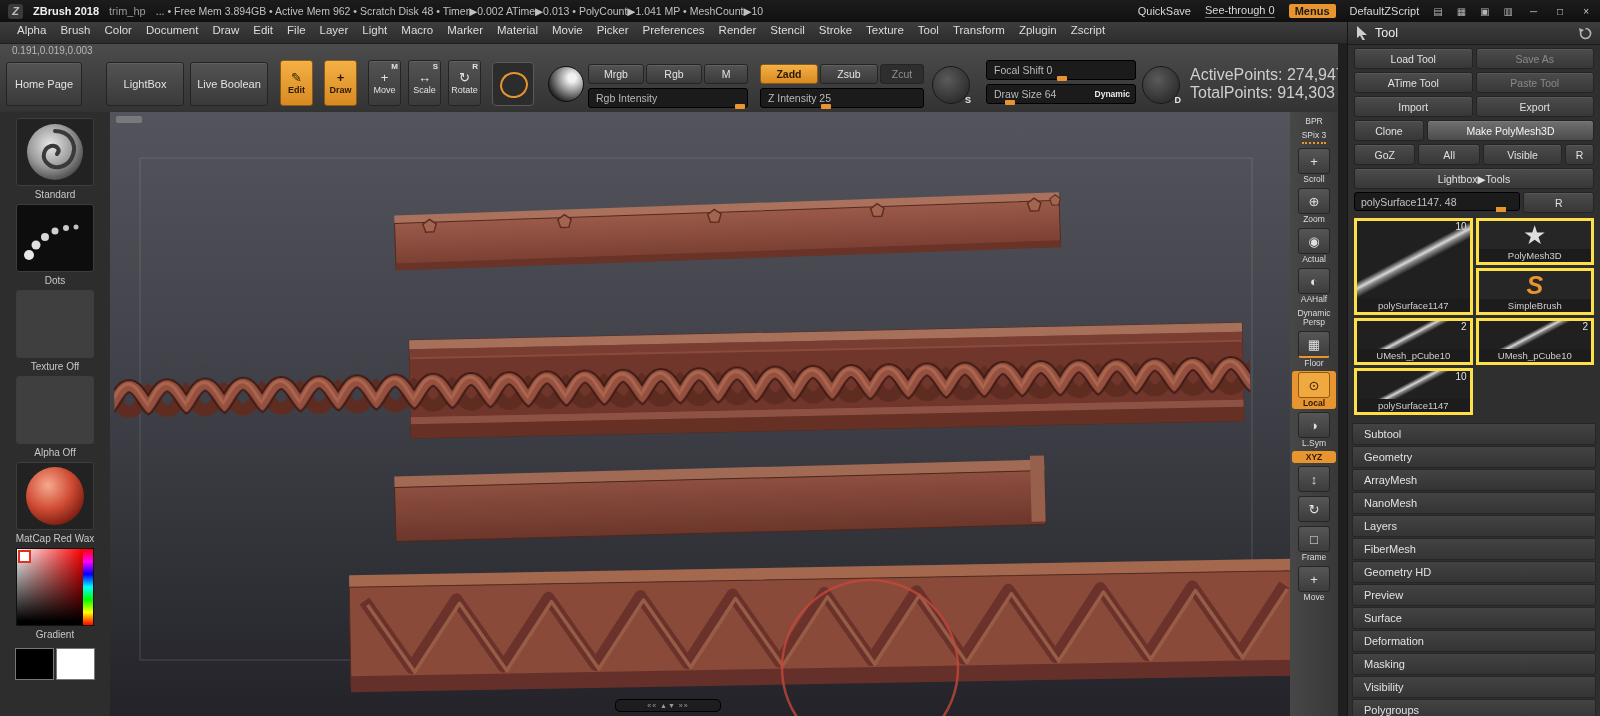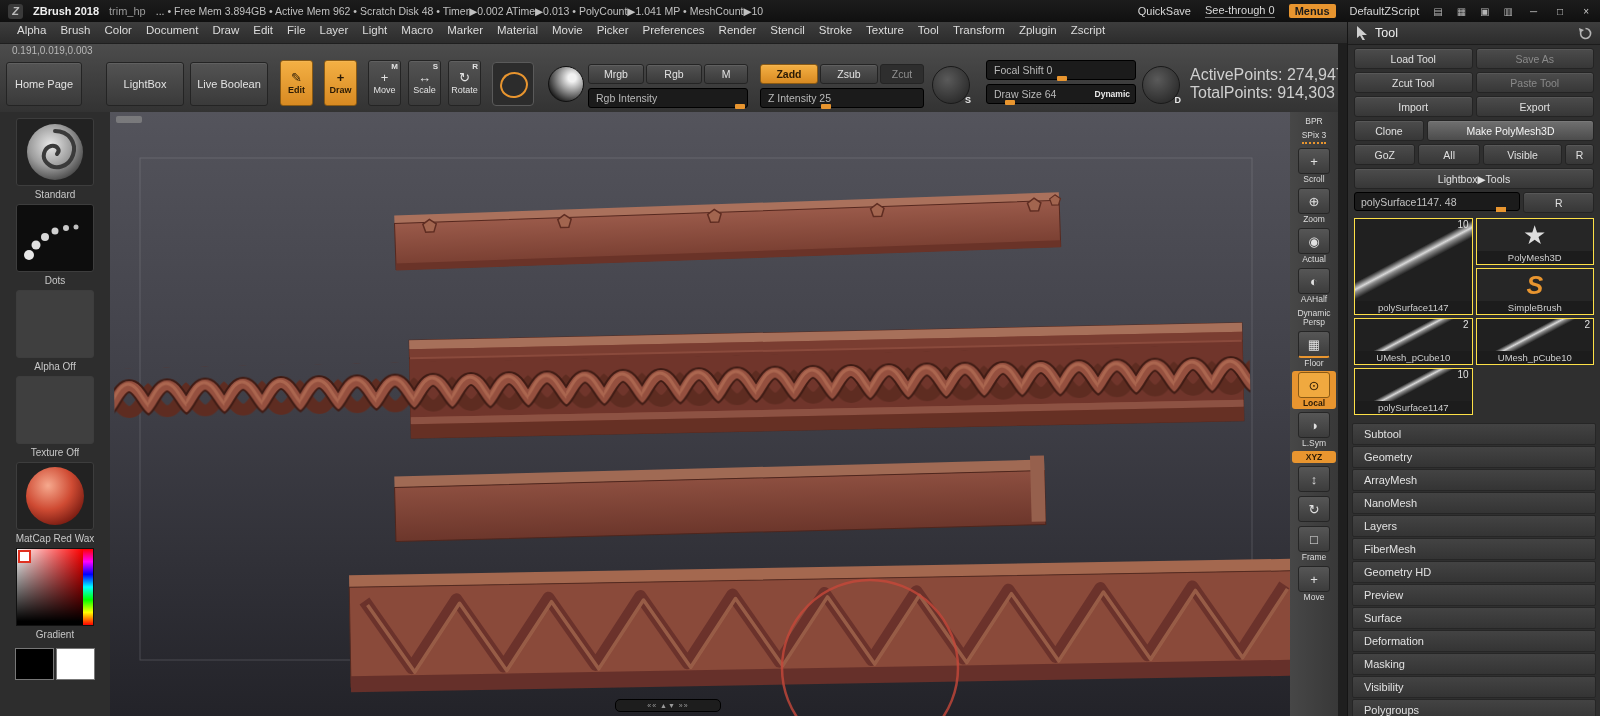--- a/index.html
+++ b/index.html
@@ -108,21 +108,21 @@
   .tr-btn{background:linear-gradient(#4c4c4c,#373737);border:1px solid #242424;border-radius:3px;height:19px;
           display:flex;align-items:center;justify-content:center;font-size:10.5px;color:#e0e0e0;flex:1;
           box-shadow:inset 0 1px rgba(255,255,255,.07);white-space:nowrap;overflow:hidden;}
   .tr-btn.dim{color:#8a8a8a;}
   .tr-btn.hero{background:linear-gradient(#707070,#4c4c4c);color:#f4f4f4;flex:1.7;}
   .tr-btn.small{flex:.45;}
   .tr-slider{flex:1;position:relative;background:#1b1b1b;border:1px solid #000;border-radius:3px;height:19px;
              color:#c3c3c3;font-size:10.5px;display:flex;align-items:center;padding:0 6px;box-sizing:border-box;}
   .tr-slider .handle{position:absolute;bottom:-2px;left:86%;width:10px;height:5px;background:#e8952f;}
   #inv{display:grid;grid-template-columns:1fr 1fr;grid-auto-rows:47px;grid-auto-flow:row dense;gap:3px;margin:5px 6px;}
-  .inv-cell{position:relative;background:#262626;border:1px solid #fde047;display:flex;flex-direction:column;overflow:hidden;}
+  .inv-cell{position:relative;background:#262626;border:3px solid #fde047;display:flex;flex-direction:column;overflow:hidden;}
   .inv-cell.big{grid-row:span 2;}
   .inv-icon{flex:1;position:relative;display:flex;align-items:center;justify-content:center;overflow:hidden;}
   .inv-label{height:13px;background:#1c1c1c;color:#cfcfcf;font-size:9.5px;line-height:13px;text-align:center;
              white-space:nowrap;overflow:hidden;text-overflow:ellipsis;padding:0 2px;}
   .badge{position:absolute;top:0;right:3px;color:#e0e0e0;font-size:10px;z-index:2;}
   .badge:empty{display:none;}
   .inv-cell .glyph{font-size:26px;color:#dedede;line-height:1;}
   .inv-cell .glyph:empty{display:none;}
   .inv-cell.k-line .inv-icon{background:linear-gradient(152deg,#202020 44%,#d8d8d8 49%,#8a8a8a 51%,#202020 56%);}
   .inv-cell.k-s .glyph{color:#e8952f;font-weight:bold;font-style:italic;font-size:25px;}
@@ -274,25 +274,25 @@
         <circle cx="28" cy="32" r="4" fill="#d8d8d8"></circle>
           <circle cx="38" cy="26" r="3.5" fill="#d0d0d0"></circle>
         <circle cx="49" cy="23" r="3" fill="#c8c8c8"></circle>
           <circle cx="59" cy="22" r="2.5" fill="#c0c0c0"></circle>
       </svg>
     </div>
     <div class="lt-label">Dots</div>
   </div>
   <div class="lt-item">
     <div class="thumb flat-sq"></div>
-    <div class="lt-label">Alpha Off</div>
+    <div class="lt-label">Texture Off</div>
   </div>
   <div class="lt-item">
     <div class="thumb flat-sq"></div>
-    <div class="lt-label">Texture Off</div>
+    <div class="lt-label">Alpha Off</div>
   </div>
   <div class="lt-item">
     <div class="thumb">
         <div class="sphere-red"></div>
       </div>
     <div class="lt-label">MatCap Red Wax</div>
   </div>
   <div class="lt-item">
     <div class="picker">
       <div class="sv"></div>
@@ -457,21 +457,21 @@
       <path d="M6.5 1.5 A5 5 0 1 1 1.8 5" fill="none" stroke="#b5b5b5" stroke-width="1.6"></path>
       <polygon points="0,1 5,3 1,6" fill="#b5b5b5"></polygon>
     </svg>
   </div>
 
   <div class="trow">
     <div class="tr-btn">Load Tool</div>
     <div class="tr-btn dim">Save As</div>
   </div>
   <div class="trow">
-    <div class="tr-btn">Zcut Tool</div>
+    <div class="tr-btn">ATime Tool</div>
     <div class="tr-btn dim">Paste Tool</div>
   </div>
   <div class="trow">
     <div class="tr-btn">Import</div>
     <div class="tr-btn">Export</div>
   </div>
   <div class="trow">
     <div class="tr-btn" style="flex:.7;">Clone</div>
     <div class="tr-btn hero">Make PolyMesh3D</div>
   </div>

